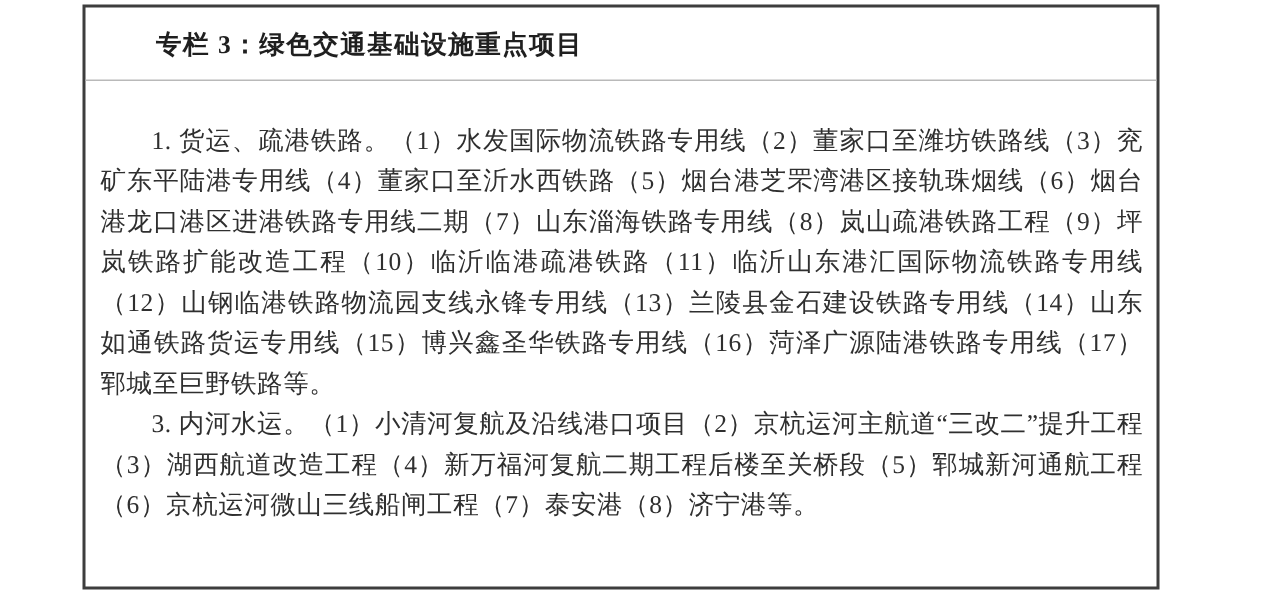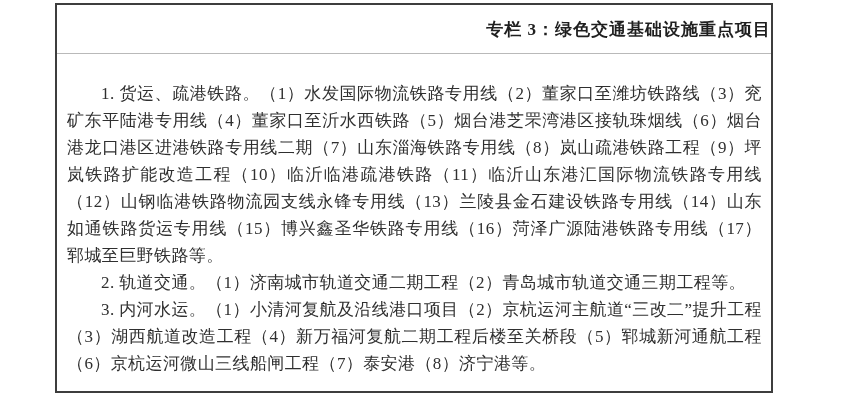--- a/index.html
+++ b/index.html
@@ -22,23 +22,24 @@
     width: 718px;
     height: 390px;
     border: 2px solid #3d3d3d;
     background: #ffffff;
     box-sizing: border-box;
   }
   .panel-header {
     height: 49px;
     display: flex;
     align-items: center;
-    justify-content: flex-end;
+    justify-content: flex-start;
     border-bottom: 1px solid #b9b9b9;
     box-sizing: border-box;
+    padding-left: 47px;
   }
   .panel-title {
     font-weight: bold;
     font-size: 17px;
     letter-spacing: 1px;
     color: #1f1f1f;
   }
   .panel-body {
     padding: 26px 9px 0 10px;
     color: #2f2f2f;
@@ -56,17 +57,16 @@
 </head>
 <body>
 
 <div class="page">
   <div class="panel">
     <div class="panel-header">
       <span class="panel-title">专栏 3：绿色交通基础设施重点项目</span>
     </div>
     <div class="panel-body">
       <p>1. 货运、疏港铁路。（1）水发国际物流铁路专用线（2）董家口至潍坊铁路线（3）兖矿东平陆港专用线（4）董家口至沂水西铁路（5）烟台港芝罘湾港区接轨珠烟线（6）烟台港龙口港区进港铁路专用线二期（7）山东淄海铁路专用线（8）岚山疏港铁路工程（9）坪岚铁路扩能改造工程（10）临沂临港疏港铁路（11）临沂山东港汇国际物流铁路专用线（12）山钢临港铁路物流园支线永锋专用线（13）兰陵县金石建设铁路专用线（14）山东如通铁路货运专用线（15）博兴鑫圣华铁路专用线（16）菏泽广源陆港铁路专用线（17）郓城至巨野铁路等。</p>
-      <p>2. 轨道交通。（1）济南城市轨道交通二期工程（2）青岛城市轨道交通三期工程等。</p>
       <p>3. 内河水运。（1）小清河复航及沿线港口项目（2）京杭运河主航道“三改二”提升工程（3）湖西航道改造工程（4）新万福河复航二期工程后楼至关桥段（5）郓城新河通航工程（6）京杭运河微山三线船闸工程（7）泰安港（8）济宁港等。</p>
     </div>
   </div>
 </div>
 
 </body></html>

